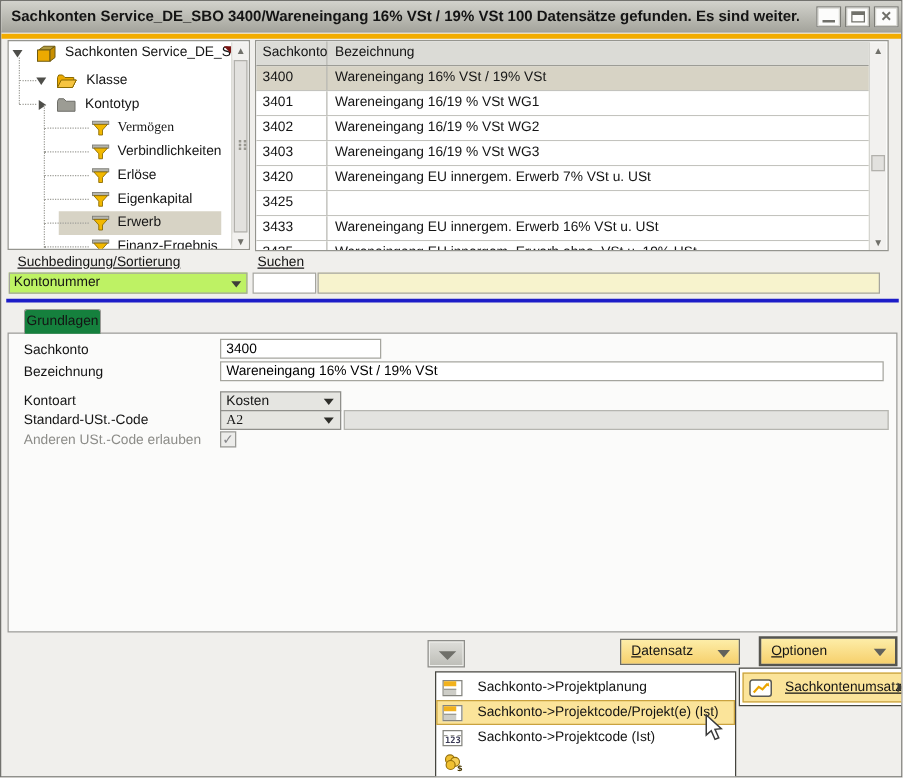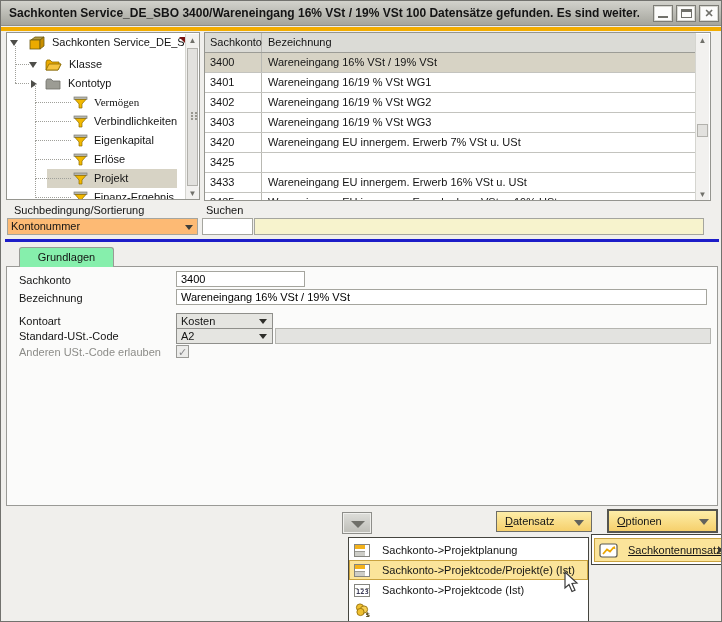--- a/index.html
+++ b/index.html
@@ -62,36 +62,36 @@
   }
   #table-grid { position:absolute; left:0; top:0; width:491px; }
   .trow { display:flex; height:20px; line-height:19px; border-bottom:1px solid #c3c3be; background:#fff; }
   .trow.header { background:#dbdbd6; border-bottom:1px solid #9c9c96; font-weight:normal; }
   .trow.selected { background:#d7d3c5; }
   .cell-konto { width:57px; padding-left:5px; border-right:1px solid #b8b8b2; }
   .cell-bez { flex:1; padding-left:6px; white-space:nowrap; overflow:hidden; }
   #table-scroll { height:167px; width:14px; }
 
   
-  .field-label { position:absolute; white-space:nowrap; }
+  .field-label { position:absolute; white-space:nowrap;text-decoration:underline; }
   #combo-search {
     position:absolute; left:6px; top:217px; width:191px; height:17px;
-    background:#fdba74; border:1px solid #a5a59e; line-height:15px; padding-left:3px;
+    background:#bef264; border:1px solid #a5a59e; line-height:15px; padding-left:3px;
   }
   .combo-arrow { position:absolute; right:4px; top:6px; width:0; height:0;
     border-left:4px solid transparent; border-right:4px solid transparent; border-top:5px solid #3e3e3a; }
   .txtinput { position:absolute; border:1px solid #a5a59e; height:17px; font:11px "Liberation Sans",sans-serif; padding:0 3px; }
   #search-small { left:201px; top:217px; width:51px; background:#fff; }
   #search-wide { left:253px; top:217px; width:450px; background:#f7f3cd; }
   #blue-divider { position:absolute; left:4px; top:238px; width:714px; height:3px; background:#1d1dc8; }
 
   
   #tab-grundlagen {
-    position:absolute; left:18px; top:246px; width:95px; height:20px; z-index:2;
-    background:#86efac; border:1px solid #9a9a96; border-bottom:none; border-radius:3px 3px 0 0;
+    position:absolute; left:18px; top:246px; width:62px; height:20px; z-index:2;
+    background:#15803d; border:1px solid #9a9a96; border-bottom:none; border-radius:3px 3px 0 0;
     text-align:center; line-height:19px;
   }
   #main-panel {
     position:absolute; left:5px; top:265px; width:712px; height:240px;
     background:#fbfbfa; border:1px solid #9a9a96;
   }
   .frm-label { position:absolute; left:12px; white-space:nowrap; }
   .frm-input { position:absolute; border:1px solid #a5a59e; background:#fff; height:16px; font:11px "Liberation Sans",sans-serif; padding:0 4px; }
   .combo {
     position:absolute; height:16px; background:#e5e5e1; border:1px solid #8f8f8b; line-height:14px; padding-left:4px;
@@ -239,44 +239,44 @@
     </div>
     <div class="tree-item">
       <span class="dot-v" style="left:28px; top:-10px; height:20px;"></span>
       <span class="dot-h" style="left:28px; top:9px; width:36px;"></span>
       <span class="tw" style="left:66px;">
         <svg width="15" height="13" viewBox="0 0 15 13">
             <rect x="1" y="1" width="13" height="2.5" fill="#b5b5ad" stroke="#7c7c74" stroke-width="0.7"></rect>
             <polygon points="2,3.5 13,3.5 9,8 9,12 6,12 6,8" fill="#f2b800" stroke="#8a6a00" stroke-width="0.7"></polygon>
           </svg>
       </span>
+      <span class="tw tree-label" style="left:83px;">Erlöse</span>
+    </div>
+    <div class="tree-item">
+      <span class="dot-v" style="left:28px; top:-10px; height:20px;"></span>
+      <span class="dot-h" style="left:28px; top:9px; width:36px;"></span>
+      <span class="tw" style="left:66px;">
+        <svg width="15" height="13" viewBox="0 0 15 13">
+            <rect x="1" y="1" width="13" height="2.5" fill="#b5b5ad" stroke="#7c7c74" stroke-width="0.7"></rect>
+            <polygon points="2,3.5 13,3.5 9,8 9,12 6,12 6,8" fill="#f2b800" stroke="#8a6a00" stroke-width="0.7"></polygon>
+          </svg>
+      </span>
       <span class="tw tree-label" style="left:83px;">Eigenkapital</span>
-    </div>
-    <div class="tree-item">
-      <span class="dot-v" style="left:28px; top:-10px; height:20px;"></span>
-      <span class="dot-h" style="left:28px; top:9px; width:36px;"></span>
-      <span class="tw" style="left:66px;">
-        <svg width="15" height="13" viewBox="0 0 15 13">
-            <rect x="1" y="1" width="13" height="2.5" fill="#b5b5ad" stroke="#7c7c74" stroke-width="0.7"></rect>
-            <polygon points="2,3.5 13,3.5 9,8 9,12 6,12 6,8" fill="#f2b800" stroke="#8a6a00" stroke-width="0.7"></polygon>
-          </svg>
-      </span>
-      <span class="tw tree-label" style="left:83px;">Erlöse</span>
     </div>
     <div class="tree-item">
       <span class="tree-sel"></span>
       <span class="dot-v" style="left:28px; top:-10px; height:20px;"></span>
       <span class="dot-h" style="left:28px; top:9px; width:36px;"></span>
       <span class="tw" style="left:66px;">
         <svg width="15" height="13" viewBox="0 0 15 13">
             <rect x="1" y="1" width="13" height="2.5" fill="#b5b5ad" stroke="#7c7c74" stroke-width="0.7"></rect>
             <polygon points="2,3.5 13,3.5 9,8 9,12 6,12 6,8" fill="#f2b800" stroke="#8a6a00" stroke-width="0.7"></polygon>
           </svg>
       </span>
-      <span class="tw tree-label" style="left:83px;">Projekt</span>
+      <span class="tw tree-label" style="left:83px;">Erwerb</span>
     </div>
     <div class="tree-item">
       <span class="dot-v" style="left:28px; top:-10px; height:20px;"></span>
       <span class="dot-h" style="left:28px; top:9px; width:36px;"></span>
       <span class="tw" style="left:66px;">
         <svg width="15" height="13" viewBox="0 0 15 13">
             <rect x="1" y="1" width="13" height="2.5" fill="#b5b5ad" stroke="#7c7c74" stroke-width="0.7"></rect>
             <polygon points="2,3.5 13,3.5 9,8 9,12 6,12 6,8" fill="#f2b800" stroke="#8a6a00" stroke-width="0.7"></polygon>
           </svg>
       </span>
@@ -354,21 +354,21 @@
     <div class="frm-label" style="top:25px;">Bezeichnung</div>
     <input class="frm-input" style="left: 169px; top: 22px; width: 531px;" value="Wareneingang 16% VSt / 19% VSt">
 
     <div class="frm-label" style="top:48px;">Kontoart</div>
     <div class="combo" style="left:169px; top:46px; width:97px;">
       <span>Kosten</span>
       <span class="combo-arrow"></span>
     </div>
 
     <div class="frm-label" style="top:63px;">Standard-USt.-Code</div>
-    <div class="combo" style="left:169px; top:61px; width:97px;">
+    <div class="combo" style="left:169px; top:61px; width:97px;font-family:Liberation Serif, serif;">
       <span>A2</span>
       <span class="combo-arrow"></span>
     </div>
     <div class="disabled-field" style="left:268px; top:61px; width:436px;"></div>
 
     <div class="frm-label disabled" style="top:79px;">Anderen USt.-Code erlauben</div>
     <div id="chk">✓</div>
   </div>
 
   <div id="collapse-btn">

